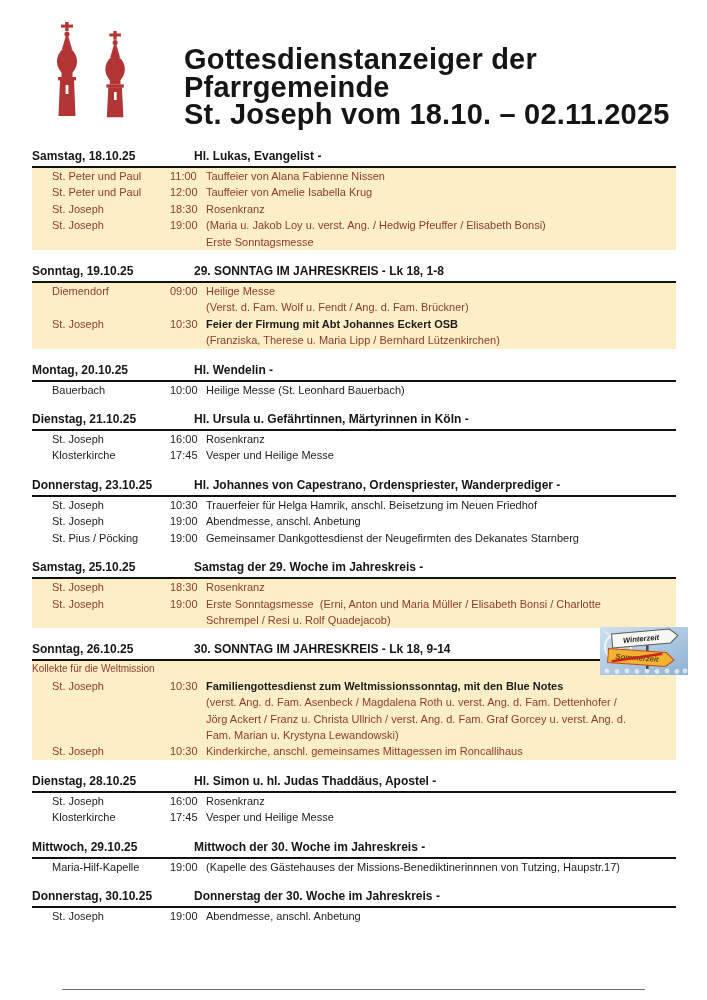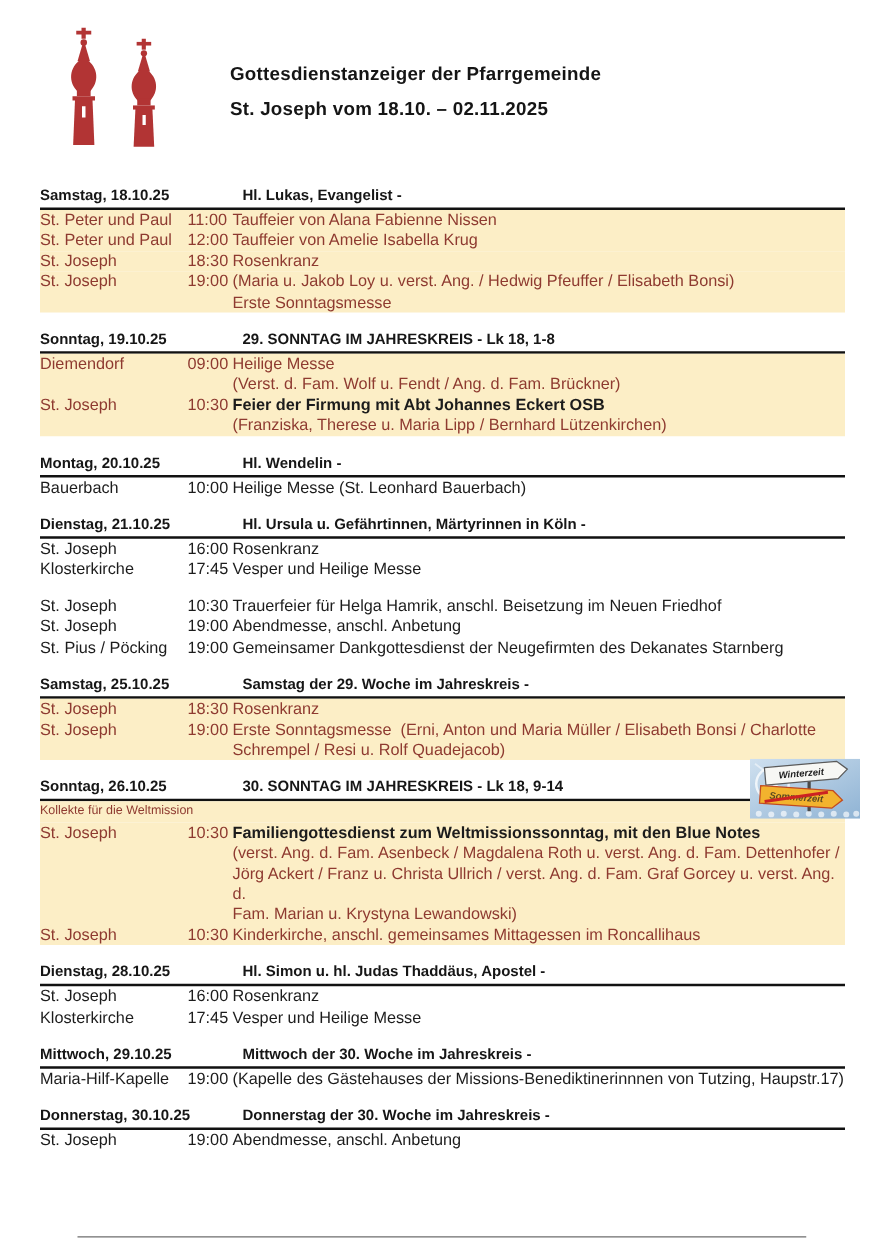--- a/index.html
+++ b/index.html
@@ -15,38 +15,39 @@
     width:707px;height:1000px;position:relative;overflow:hidden;
     font-family:"Liberation Sans","DejaVu Sans",sans-serif;
     color:var(--ink);
   }
   .page{position:relative;width:707px;height:1000px;}
   
   .masthead{position:absolute;top:0;left:0;width:707px;height:148px;}
   .logo{position:absolute;left:38px;top:22px;width:96px;height:96px;}
   .title{
     position:absolute;left:184px;top:46px;
-    font-weight:bold;font-size:15px;line-height:27.5px;color:#151515;
+    font-weight:bold;font-size:29px;line-height:27.5px;color:#151515;
     letter-spacing:0.2px;
   }
   
   .content{
     position:absolute;top:148px;left:32px;width:644px;
   }
   .section{margin-bottom:13px;position:relative;}
   .day-header{
     display:grid;grid-template-columns:154px 1fr;
     font-weight:bold;font-size:12px;line-height:16px;
     border-bottom:2px solid var(--rule);
     padding-bottom:2px;color:#161616;gap:8px;
   }
   .row{
     display:grid;grid-template-columns:118px 36px 1fr;
-    font-size:13px;line-height:16.4px;
+    font-size:11px;line-height:16.4px;
     align-items:start;
+    padding-left:20px;
   }
   .row.hl{background:var(--highlight);color:var(--red-text);}
   .row.plain{color:var(--ink);}
   .note-row{
     font-size:10px;line-height:16.4px;
   }
   .note-row.hl{background:var(--highlight);color:var(--red-text);}
   .desc-line{white-space:pre-wrap;}
   .desc-line.bold{font-weight:bold;color:var(--ink);}
   .seg-italic{font-style:italic;}
@@ -189,20 +190,24 @@
         </div>
         <div class="row plain">
           <div class="loc">Klosterkirche</div>
           <div class="time">17:45</div>
           <div class="desc">
             <div class="desc-line">Vesper und Heilige Messe</div>
           </div>
         </div>
       </div>
       <div class="section">
+        <div class="day-header">
+          <div>Donnerstag, 23.10.25</div>
+          <div>Hl. Johannes von Capestrano, Ordenspriester, Wanderprediger -</div>
+        </div>
         <div class="row plain">
           <div class="loc">St. Joseph</div>
           <div class="time">10:30</div>
           <div class="desc">
             <div class="desc-line">Trauerfeier für Helga Hamrik, anschl. Beisetzung im Neuen Friedhof</div>
           </div>
         </div>
         <div class="row plain">
           <div class="loc">St. Joseph</div>
           <div class="time">19:00</div>

